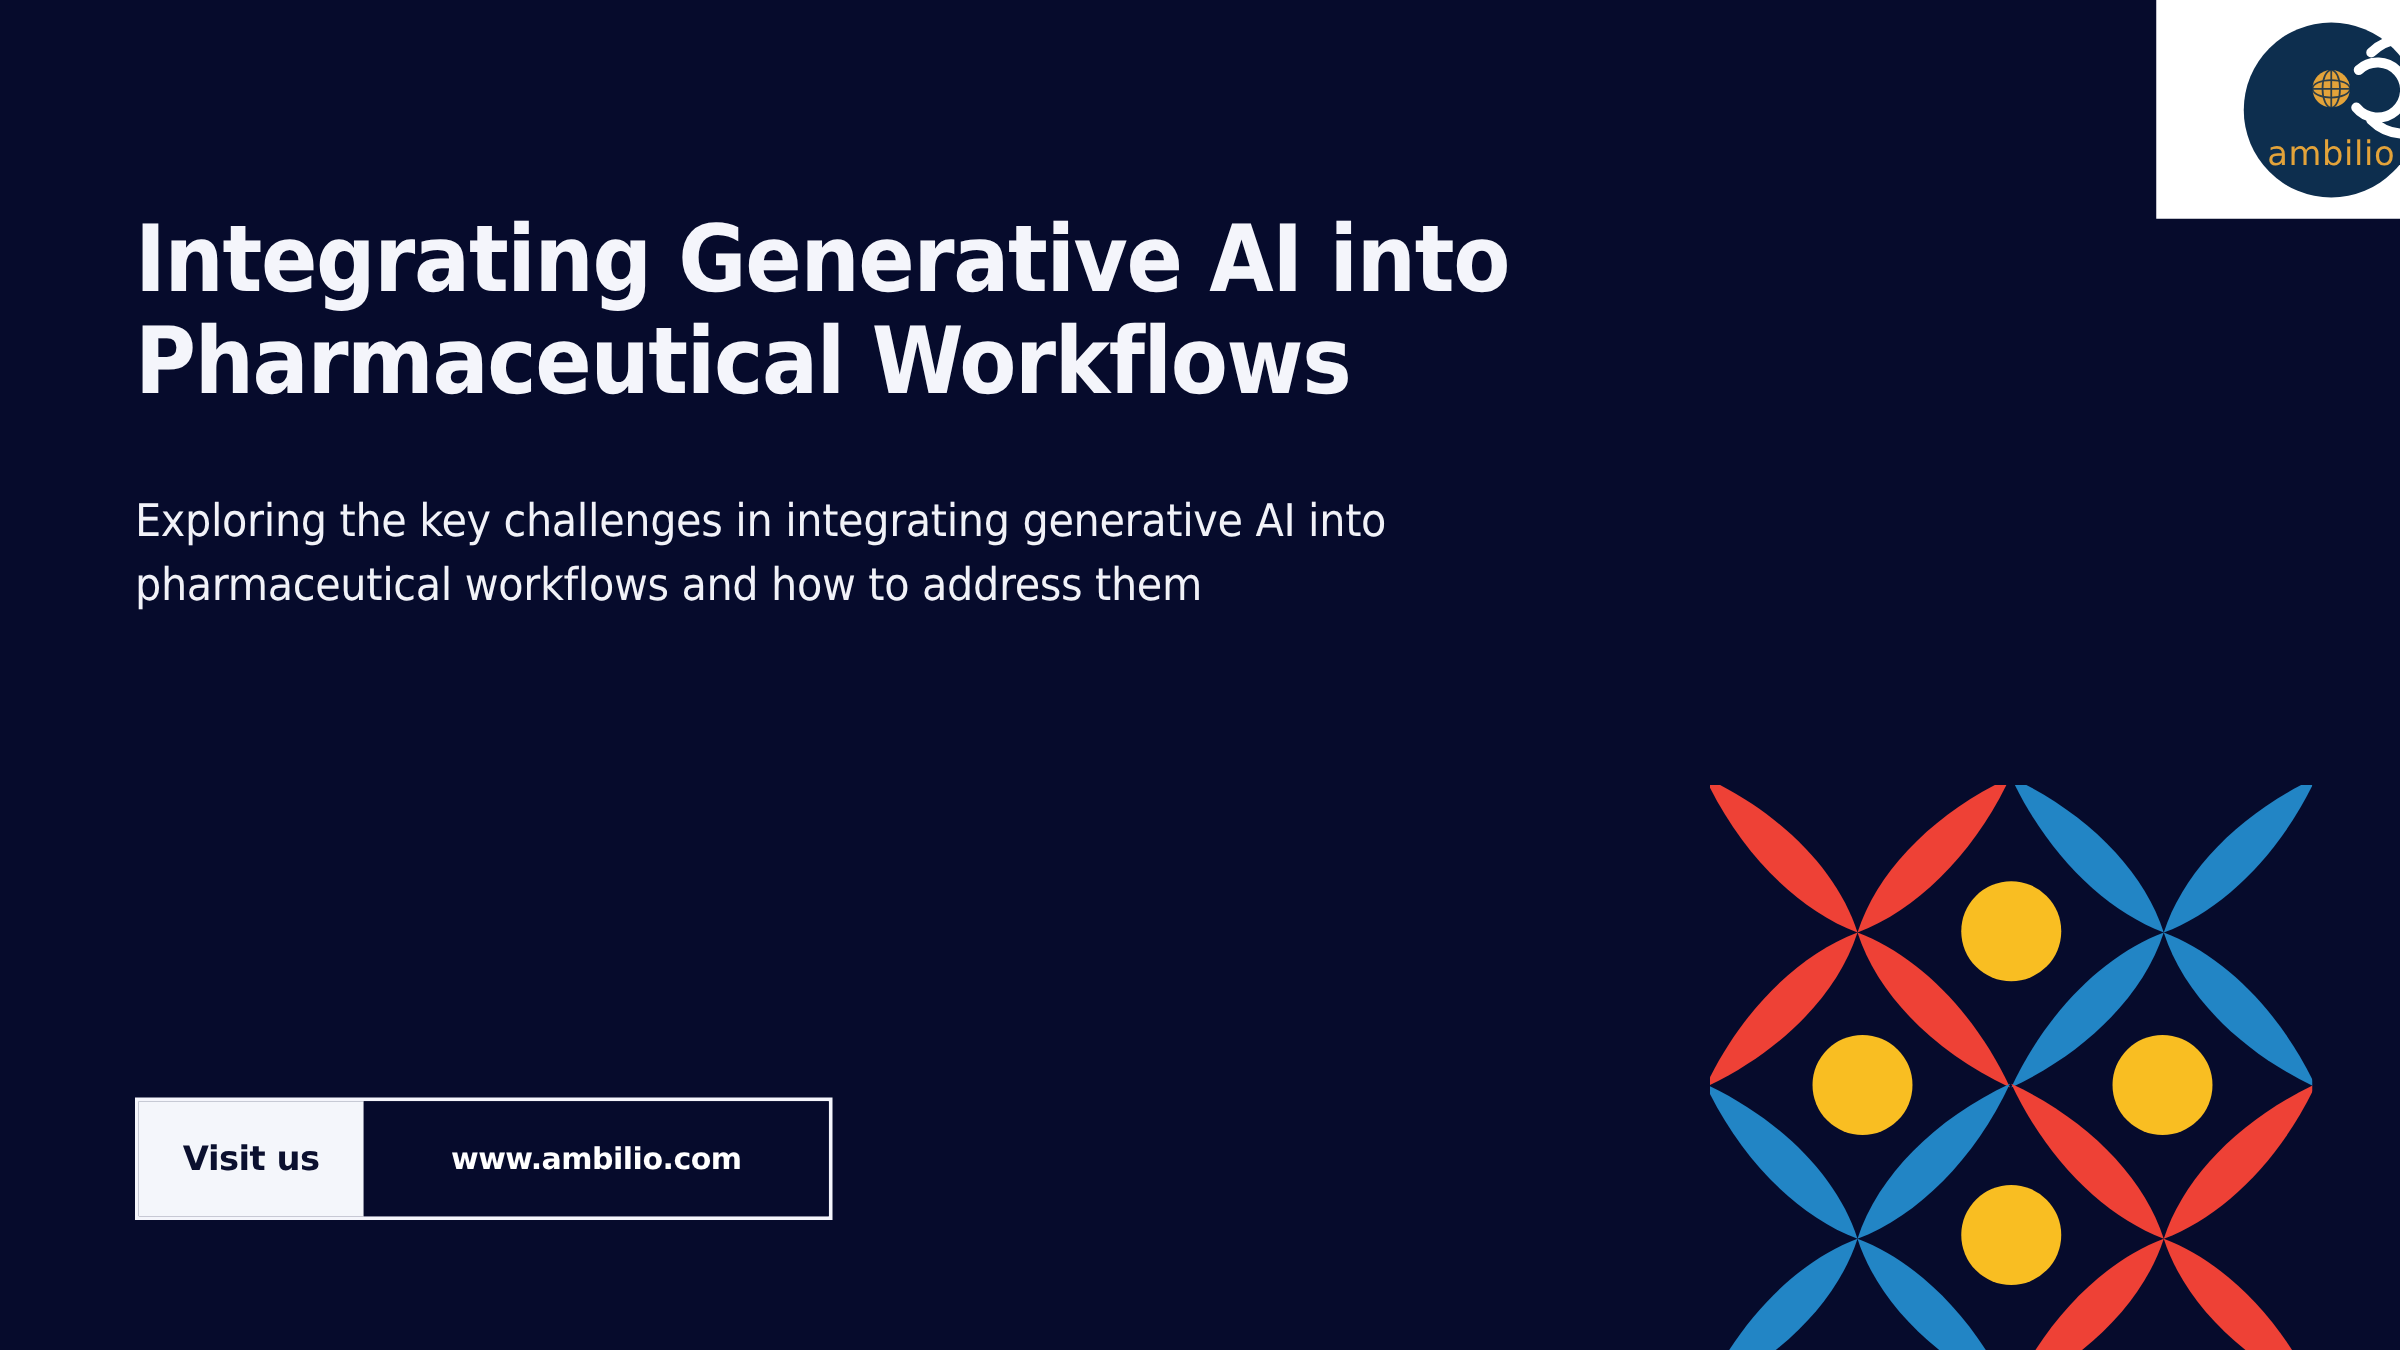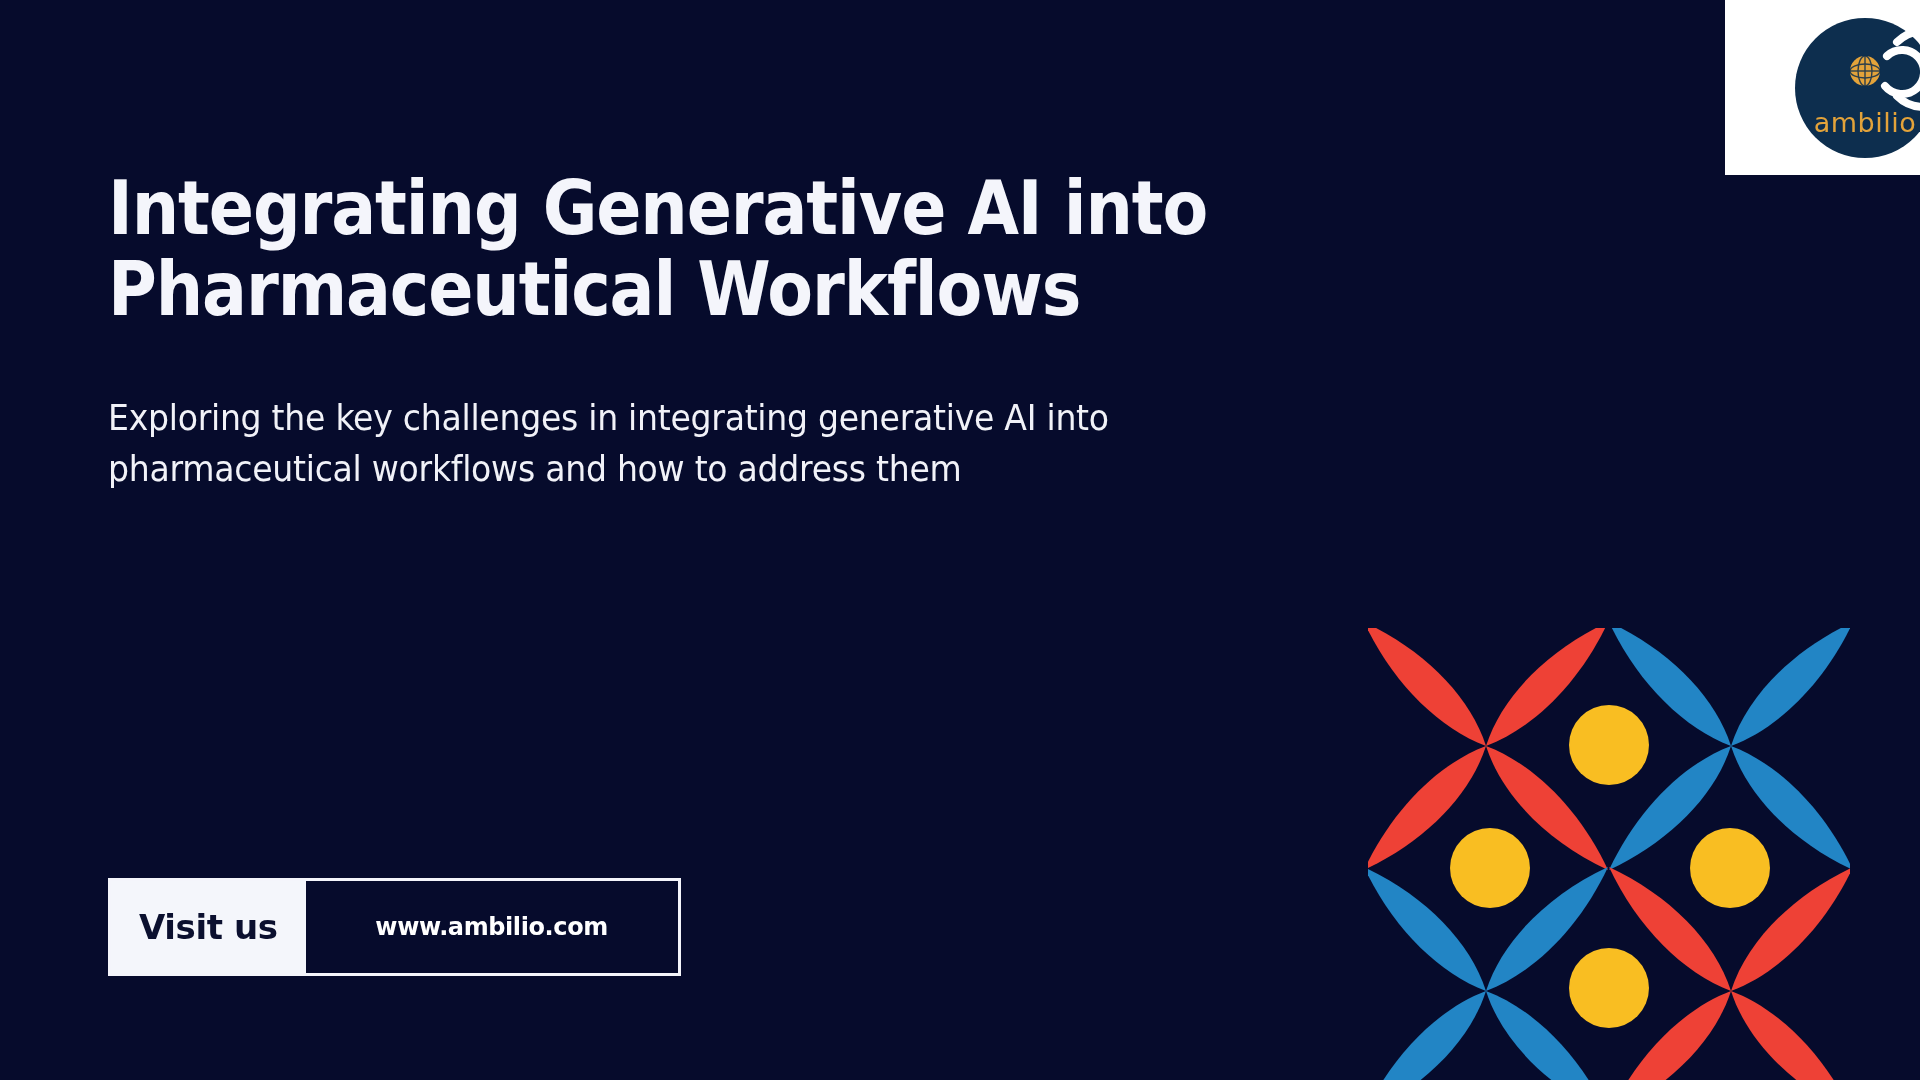--- a/index.html
+++ b/index.html
@@ -93,21 +93,21 @@
     top: 878px;
     height: 98px;
     display: flex;
     align-items: stretch;
     border: 3px solid #F4F5FB;
   }
   .cta-label {
     background: #F4F6FB;
     color: #0B102F;
     font-family: "DejaVu Sans", sans-serif;
-    font-size: 34px;
+    font-size: 27px;
     font-weight: bold;
     letter-spacing: -0.4px;
     display: flex;
     align-items: center;
     justify-content: center;
     padding: 0 28px;
     min-width: 180px;
   }
   .cta-url {
     background: #060B2C;

